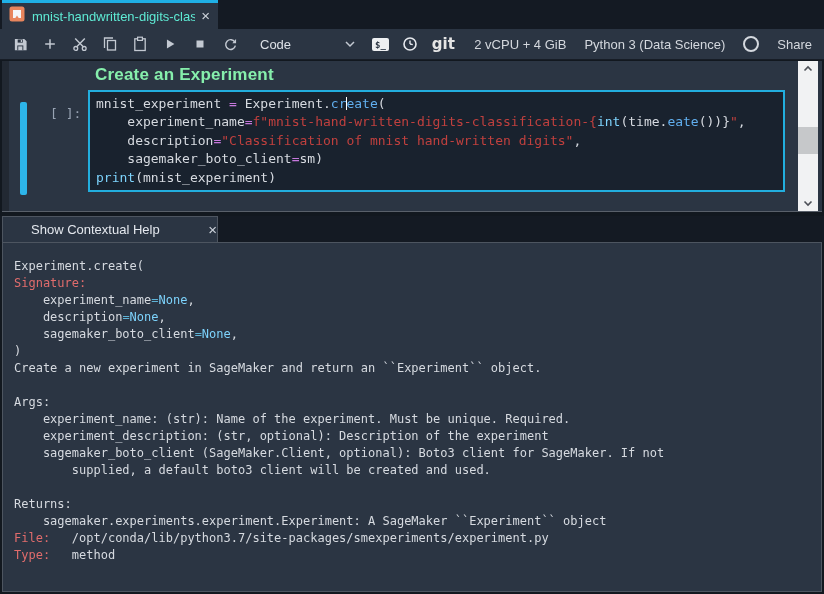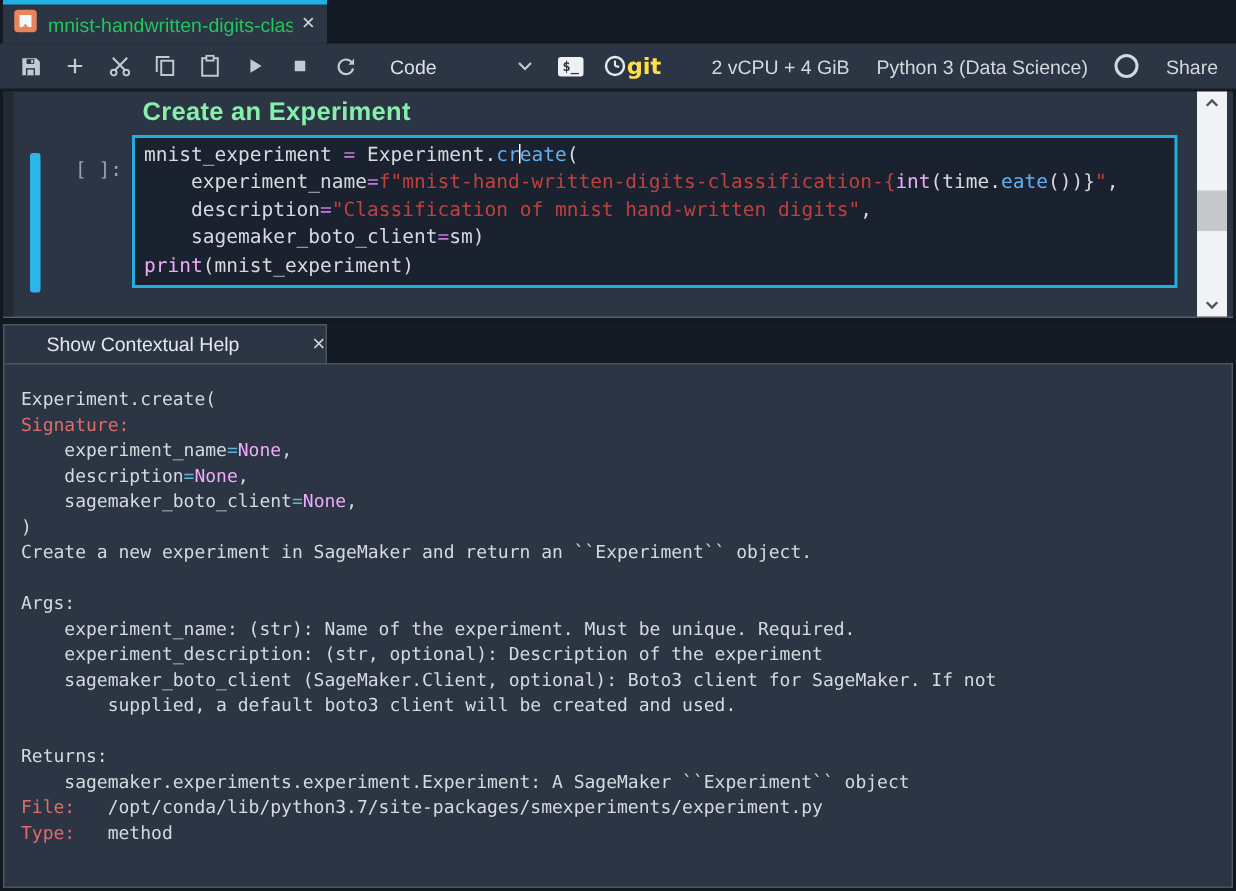--- a/index.html
+++ b/index.html
@@ -4,37 +4,37 @@
 <style>
   html,body{margin:0;padding:0;background:#10151c;}
   body{width:824px;height:594px;overflow:hidden;font-family:"Liberation Sans",sans-serif;}
   .app{position:relative;width:824px;height:594px;background:#12181f;}
 
   
   .tabbar{position:absolute;left:0;top:0;width:100%;height:29px;background:#141a23;}
   .tab{position:absolute;left:2px;top:0;width:216px;height:29px;background:#2b3543;
        border-top:3px solid #1fb0e6;box-sizing:border-box;display:flex;align-items:center;
        padding:0 8px 0 7px;cursor:pointer;}
-  .tab-label{color:#22c55e;font-size:13px;margin-left:7px;white-space:nowrap;overflow:hidden;flex:1;}
+  .tab-label{color:#5eead4;font-size:13px;margin-left:7px;white-space:nowrap;overflow:hidden;flex:1;}
   .tab-close{color:#cdd3db;font-size:15px;line-height:14px;margin-left:6px;cursor:pointer;}
 
   
   .toolbar{position:absolute;left:0;top:29px;width:100%;height:31px;background:#2b3543;
            border-bottom:1px solid #171d26;box-sizing:border-box;display:flex;align-items:center;
            padding-left:6px;}
   .tbtn{width:28px;height:26px;display:flex;align-items:center;justify-content:center;
         margin-right:2px;cursor:pointer;flex:0 0 auto;}
   .tbtn svg{display:block;}
   .celltype{margin-left:14px;width:96px;height:24px;display:flex;align-items:center;
             justify-content:space-between;color:#dde1e7;font-size:13px;cursor:pointer;flex:0 0 auto;}
   .termbadge{margin-left:16px;background:#eef0f2;color:#2b3543;border-radius:2px;
              font-family:"DejaVu Sans Mono",monospace;font-size:9px;font-weight:bold;
              padding:2px 3px 1px 3px;cursor:pointer;flex:0 0 auto;}
   .clockbtn{margin-left:13px;cursor:pointer;flex:0 0 auto;display:flex;align-items:center;}
-  .gitbtn{color:#fde047;font-size:15px;font-weight:bold;letter-spacing:0;
+  .gitbtn{margin-left:14px;color:#e5e5e5;font-size:15px;font-weight:bold;letter-spacing:0;
           cursor:pointer;flex:0 0 auto;font-family:"DejaVu Sans",sans-serif;}
   .tb-right{margin-left:auto;display:flex;align-items:center;gap:18px;padding-right:12px;}
   .tb-text{color:#d4d8de;font-size:13px;white-space:nowrap;}
   .kcircle{width:12px;height:12px;border:2px solid #d4d8de;border-radius:50%;display:inline-block;cursor:pointer;}
 
   
   .nb{position:absolute;left:2px;top:61px;width:820px;height:151px;background:#2b3543;
       border-bottom:1px solid #59606a;box-sizing:border-box;}
   .nb-gutter{position:absolute;left:0;top:0;width:7px;height:100%;background:#222933;}
   .nb-heading{position:absolute;left:93px;top:4px;margin:0;color:#86efac;font-size:17px;
@@ -46,21 +46,21 @@
   .cell{position:absolute;left:86px;top:29px;width:697px;border:2px solid #22aede;
         background:#19222e;box-sizing:border-box;padding:3px 6px;cursor:text;}
   .codeline{font-family:"DejaVu Sans Mono",monospace;font-size:13px;line-height:18.4px;
             white-space:pre;color:#d6dae0;min-height:18.4px;}
 
   
   .c-d{color:#d6dae0;}
   .c-op{color:#c678dd;}
   .c-fn{color:#61afef;}
   .c-str{color:#c0403e;}
-  .c-grn{color:#f0abfc;}
+  .c-grn{color:#7dd3fc;}
   .c-eq{color:#5fb4d8;}
   .c-red{color:#e06c6c;}
   .caret{display:inline-block;width:1.5px;height:13px;background:#ffffff;
          vertical-align:-2px;margin:0 -0.75px;}
 
   
   .sb{position:absolute;right:4px;top:0;width:20px;height:150px;background:#f1f2f3;cursor:default;}
   .sb-btn{position:absolute;left:0;width:20px;height:16px;display:flex;align-items:center;
           justify-content:center;cursor:pointer;}
   .sb-btn.up{top:0;} .sb-btn.down{bottom:0;}

